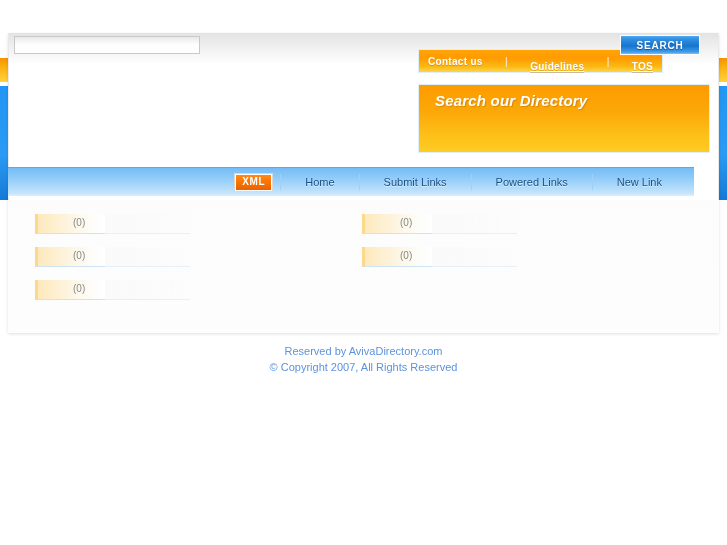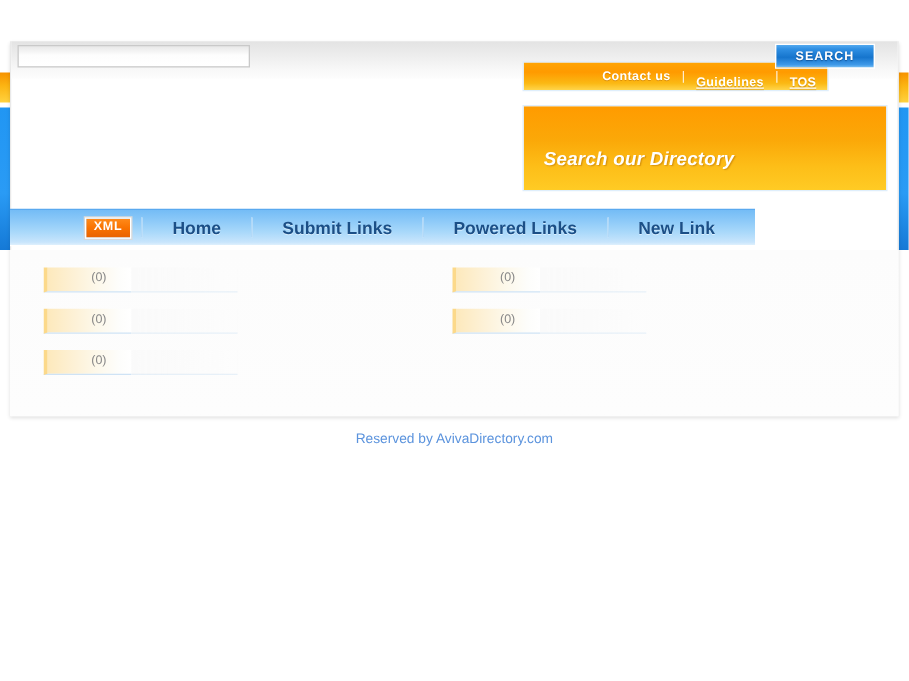--- a/index.html
+++ b/index.html
@@ -68,21 +68,21 @@
 
   
   .toplinks {
     position: absolute;
     left: 418px; top: 49px;
     width: 245px; height: 24px;
     background: linear-gradient(to bottom, #ffa505 0%, #ff9a00 35%, #fbb813 75%, #ffd54a 100%);
     border: 1px solid #dfeefb;
     display: flex;
     align-items: center;
-    justify-content: flex-end;
+    justify-content: space-between;
     gap: 0px;
   }
   .toplinks a {
     color: #ffffff;
     font-size: 10px;
     font-weight: bold;
     text-decoration: none;
     letter-spacing: 0.3px;
     padding: 0 9px;
     text-shadow: 0 1px 0 rgba(160,90,0,0.35);
@@ -104,21 +104,20 @@
   }
   .searchbox-title {
     position: absolute;
     left: 16px; top: 7px;
     color: #ffffff;
     font-size: 15px;
     font-weight: bold;
     font-style: italic;
     letter-spacing: 0.2px;
     text-shadow: 1px 1px 1px rgba(170,100,0,0.45);
-    margin-top: 27px;
   }
   .search-input {
     position: absolute;
     left: 14px; top: 36px;
     width: 186px; height: 18px;
     border: 1px solid #c9c9c9;
     background: linear-gradient(to bottom, #e8e8e8 0%, #fdfdfd 45%, #ffffff 100%);
     font-family: "Liberation Sans", sans-serif;
     font-size: 11px;
     padding: 0 3px;
@@ -137,21 +136,21 @@
     font-family: "Liberation Sans", sans-serif;
     cursor: pointer;
     text-shadow: 0 1px 1px rgba(0,50,110,0.6);
     padding: 0;
   }
 
   
   .navbar {
     position: absolute;
     left: 8px; top: 167px;
-    width: 596px; height: 30px;
+    width: 686px; height: 30px;
     background: linear-gradient(to bottom, #74bcf6 0%, #8cc9f8 30%, #a8d8fa 62%, #c8e5fc 92%, #dff0fd 100%);
     border-top: 1px solid #5aa9ef;
     border-bottom: 1px solid #ffffff;
     display: flex;
     align-items: center;
     justify-content: flex-end;
     padding-right: 14px;
   }
   .xml-badge {
     display: inline-block;
@@ -169,22 +168,22 @@
   .nav-sep {
     display: inline-block;
     width: 1px;
     height: 16px;
     background: #ffffff;
     border-left: 1px solid #9fd0f6;
     margin: 0 6px;
   }
   .nav-item {
     color: #1b4f87;
-    font-size: 14px;
-    font-weight: bold;
+    font-size: 11px;
+    font-weight: normal;
     text-decoration: none;
     padding: 0 18px;
     white-space: nowrap;
     text-shadow: 0 1px 0 rgba(255,255,255,0.55);
   }
 
   
   .cat-area {
     position: absolute;
     left: 8px; top: 200px;
@@ -326,15 +325,16 @@
         <span class="cat-fade"></span>
         <a href="#" class="cat-link"></a>
         <span class="cat-count">(0)</span>
       </div>
     </div>
 
   </div>
 
   <div class="footer">
     <div><span>Reserved by </span><a href="#">AvivaDirectory.com</a></div>
+    <div>© Copyright 2007, All Rights Reserved</div>
   </div>
 
 </div>
 
 </body></html>

